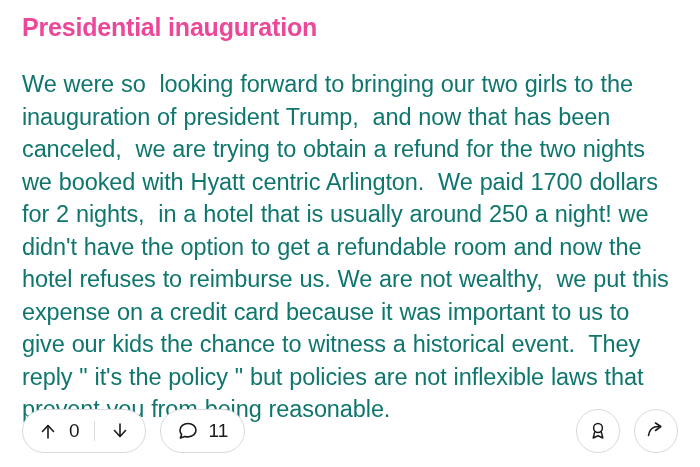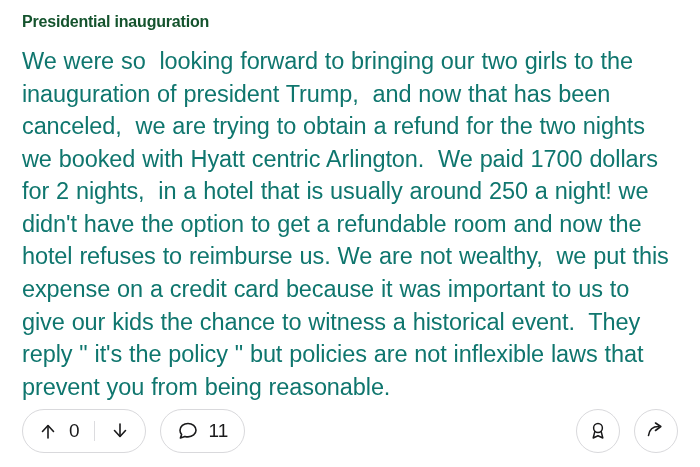--- a/index.html
+++ b/index.html
@@ -16,26 +16,26 @@
   }
   .post {
     position: relative;
     width: 700px;
     height: 467px;
     box-sizing: border-box;
     padding: 6px 22px 0 22px;
     background: #ffffff;
   }
   .post-title {
-    font-size: 16px;
+    font-size: 25px;
     font-weight: bold;
     line-height: 1.2;
     letter-spacing: -0.2px;
-    color: #14532d;
-    margin: 6px 0 14px 0;
+    color: #ec4899;
+    margin: 6px 0 26px 0;
   }
   .post-body {
     font-size: 23.5px;
     line-height: 1.385;
     color: #0f766e;
     letter-spacing: -0.1px;
     white-space: pre-wrap;
     word-spacing: 0.5px;
   }
   .action-bar {

